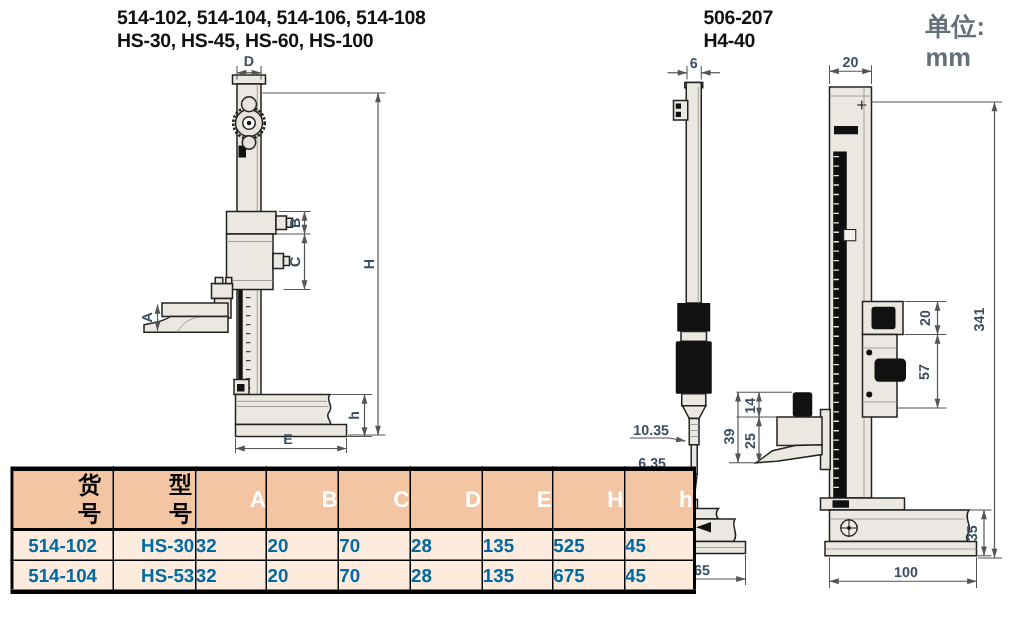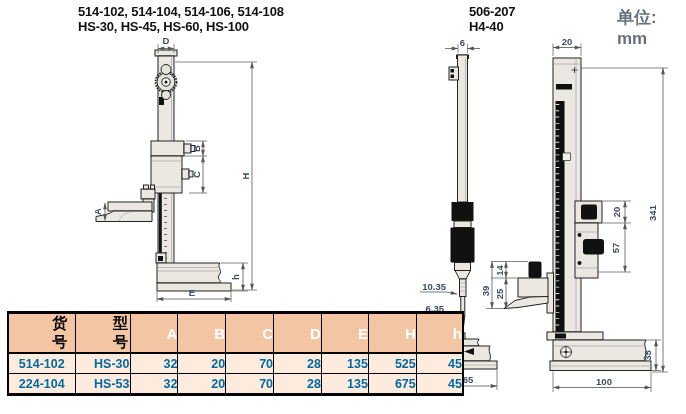--- a/index.html
+++ b/index.html
@@ -28,21 +28,21 @@
       table-layout:fixed;font-size:12.5px;font-weight:bold;
       border:2px solid #000;border-top-width:3px;border-bottom-width:3px;}
   #spec-table th,#spec-table td{border:1px solid #000;height:19px;padding:0;overflow:hidden;}
   #spec-table thead th{background:var(--table-header-bg);font-size:15px;padding-left:36px;}
   #spec-table thead th.cn{color:#000;}
   #spec-table thead th.lt{color:var(--header-letter);}
   #spec-table thead th{border-bottom:2px solid #000;}
   #spec-table td{background:var(--table-row-bg);color:#0369a1;}
   td.part{text-align:center;color:#000;}
   td.model{text-align:right;padding-left:5px;color:#000;}
-  td.num{text-align:right;padding-right:8px;}
+  td.num{padding-right:8px;}
 </style>
 </head>
 <body>
 
 <div id="page">
 
   <div class="hdr" id="hdr-left">
     <div>514-102, 514-104, 514-106, 514-108</div>
     <div>HS-30, HS-45, HS-60, HS-100</div>
   </div>
@@ -286,21 +286,21 @@
         <td class="model">HS-30</td>
         <td class="num">32</td>
         <td class="num">20</td>
         <td class="num">70</td>
         <td class="num">28</td>
         <td class="num">135</td>
         <td class="num">525</td>
         <td class="num">45</td>
       </tr>
       <tr>
-        <td class="part">224-104</td>
+        <td class="part">514-104</td>
         <td class="model">HS-53</td>
         <td class="num">32</td>
         <td class="num">20</td>
         <td class="num">70</td>
         <td class="num">28</td>
         <td class="num">135</td>
         <td class="num">675</td>
         <td class="num">45</td>
       </tr>
     </tbody>

